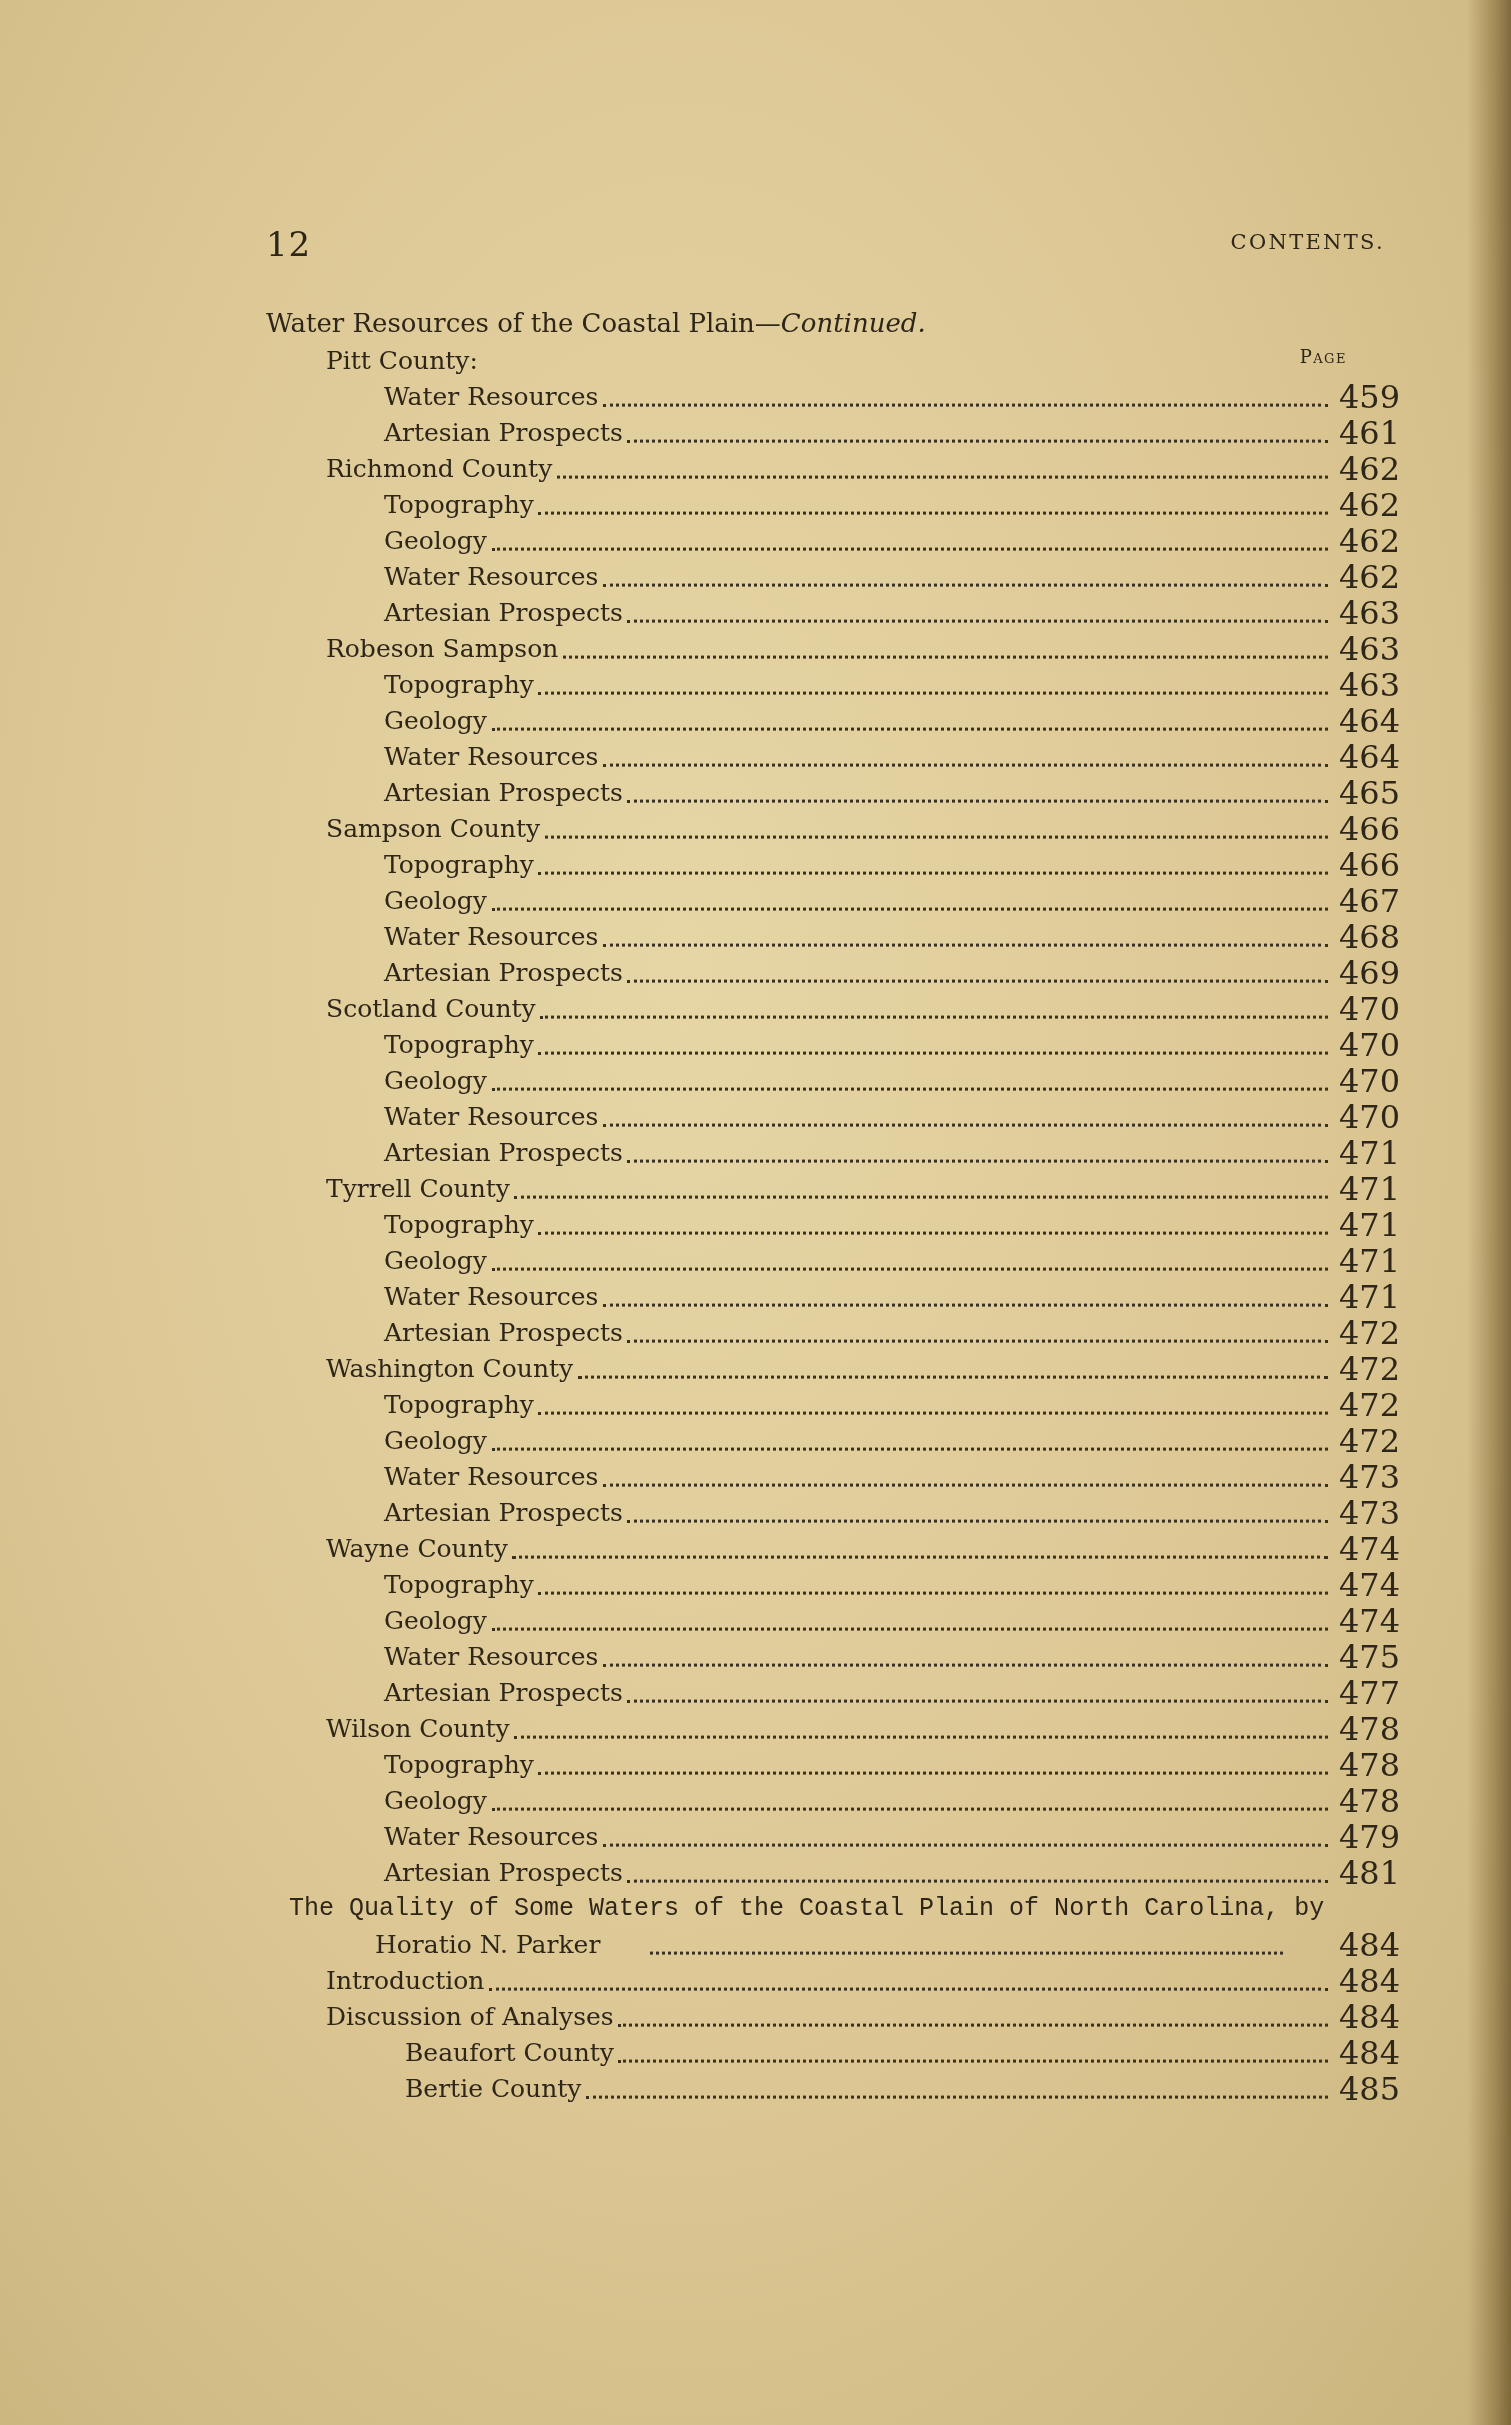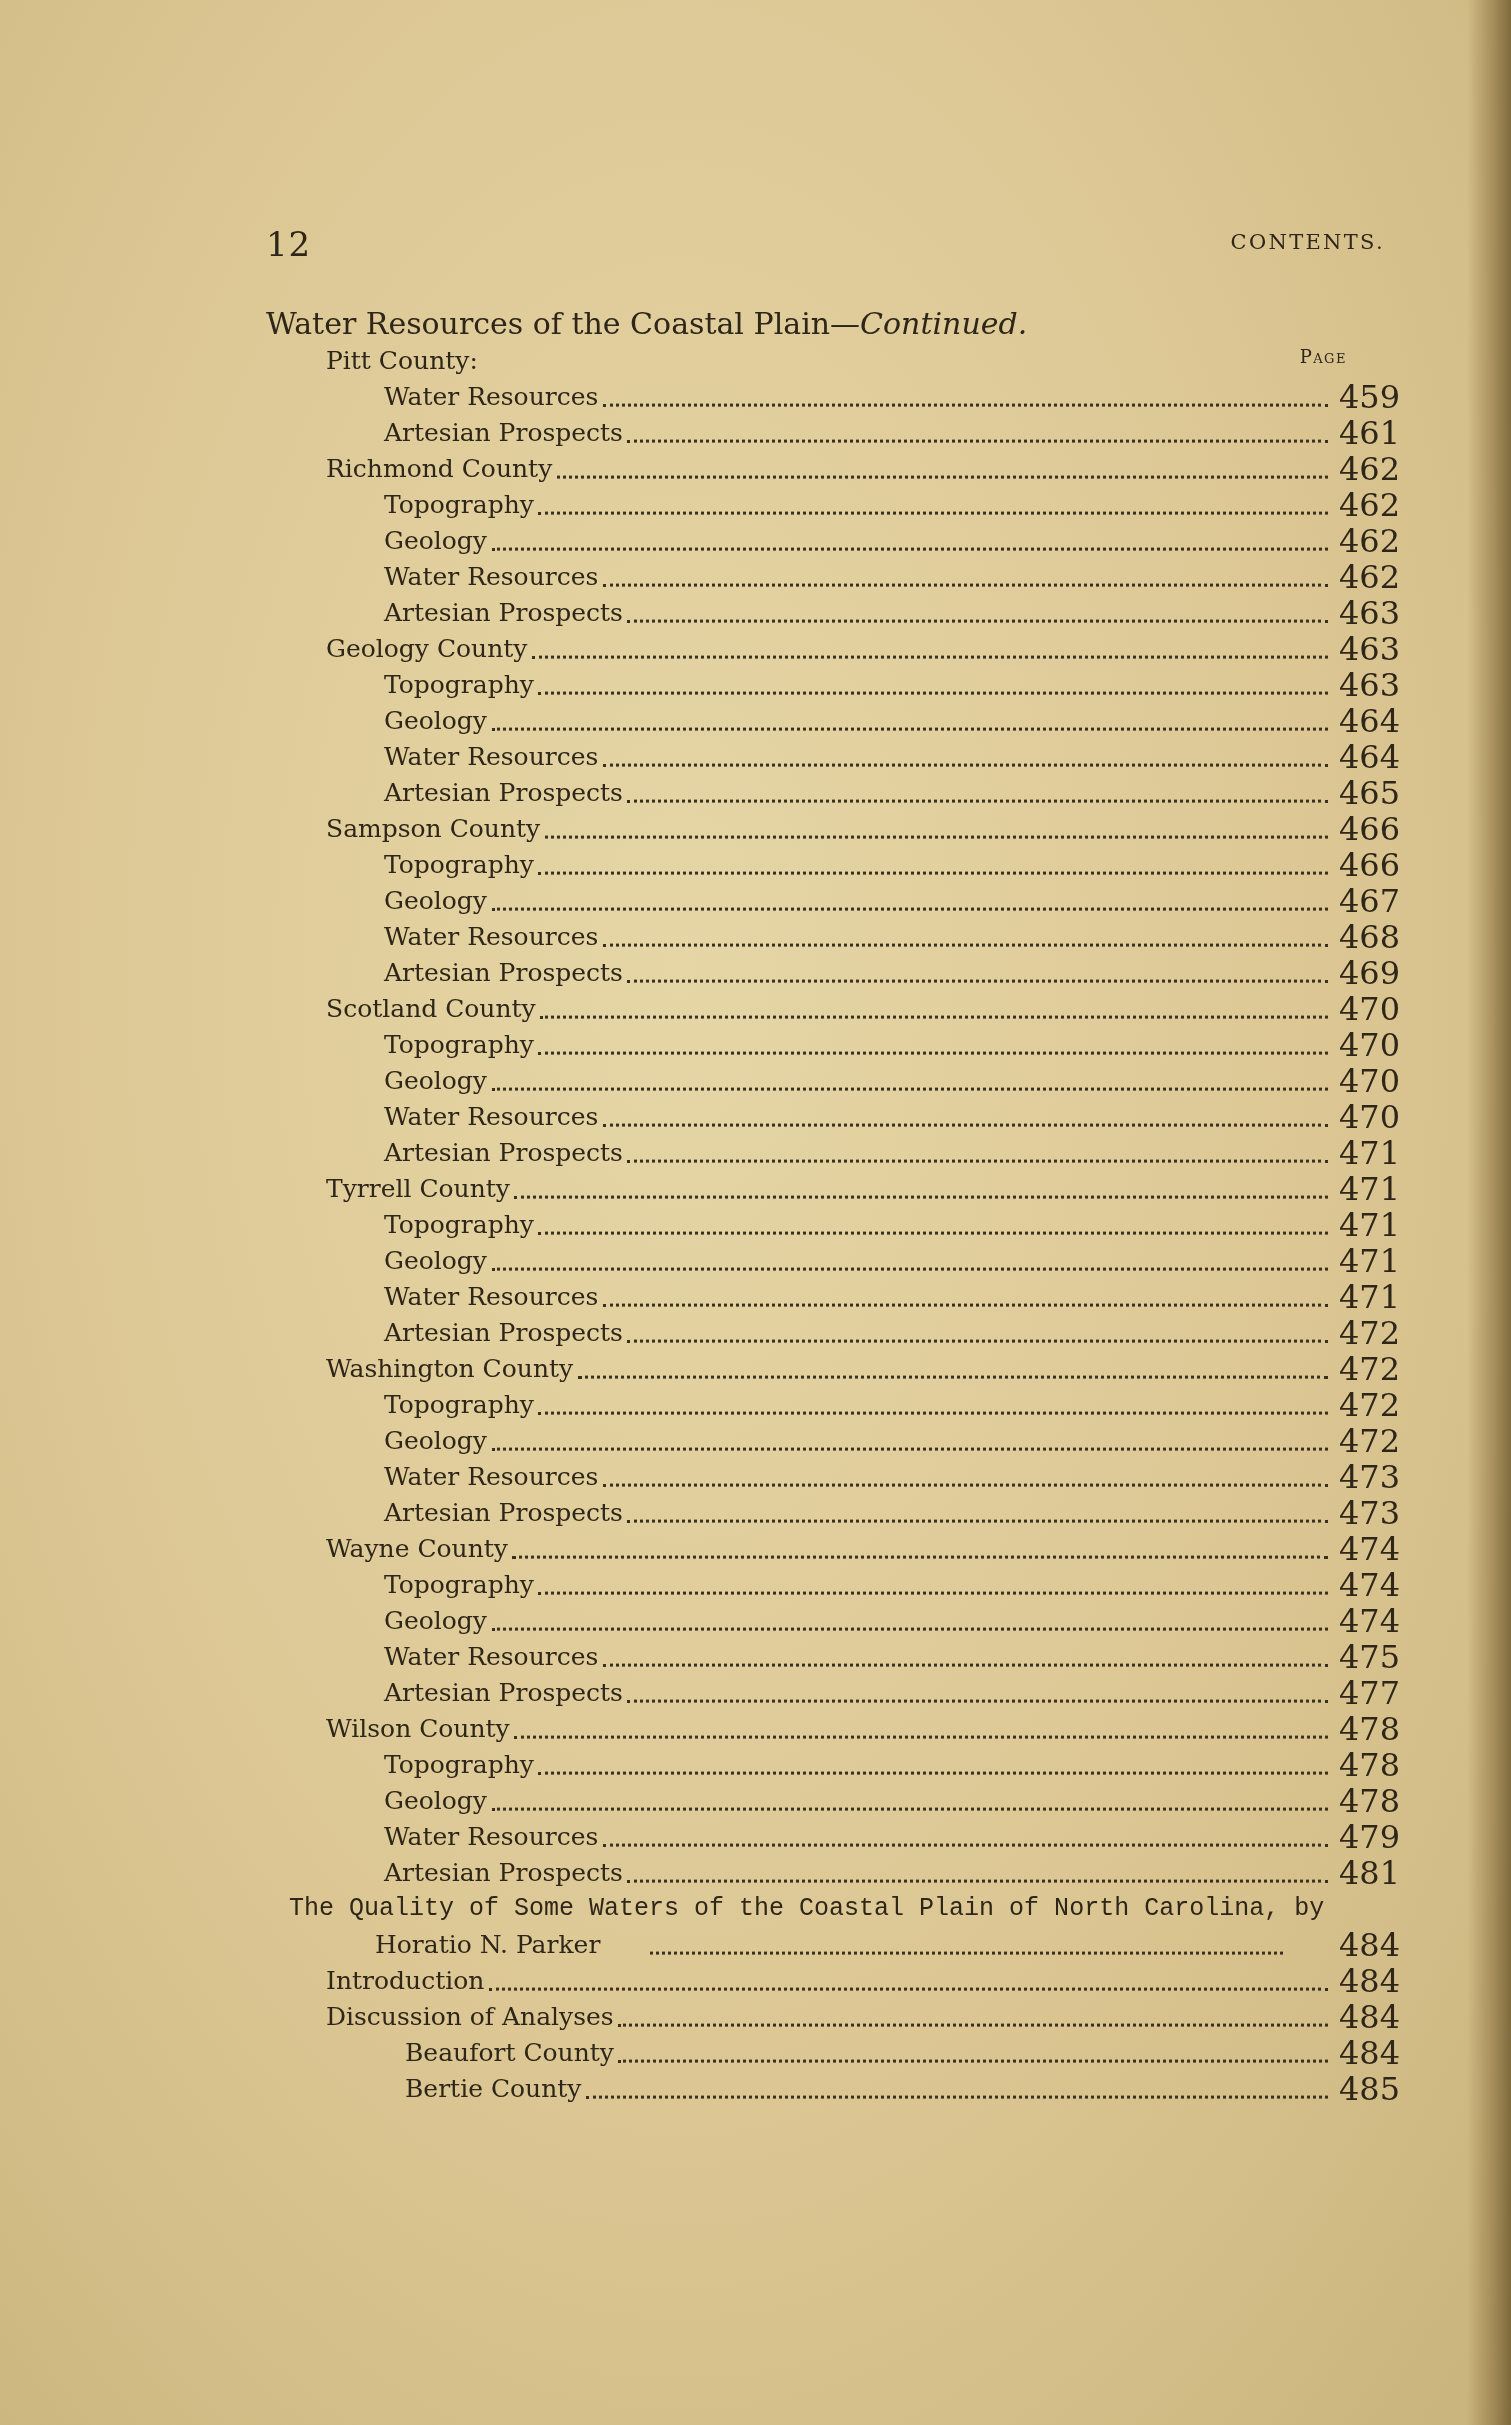--- a/index.html
+++ b/index.html
@@ -25,21 +25,21 @@
     position: absolute; left: 0; top: 0; font-size: 34px; letter-spacing: 0.8px;
   }
   .running-head {
     position: absolute; left: 0; right: 0; top: 6px; text-align: right;
     font-size: 21px; letter-spacing: 2.3px;
   }
   .toc {
     position: absolute; top: 304px; left: 266px; width: 1134px;
   }
   .section-title {
-    font-size: 30px; height: 39px; line-height: 39px; white-space: nowrap;
+    font-size: 26px; height: 39px; line-height: 39px; white-space: nowrap;
   }
   .section-title .cont { font-style: italic; }
   .page-col-label {
     position: absolute; right: 53px; top: 42px;
     font-size: 18px; letter-spacing: 1.5px; font-variant: small-caps;
   }
   .row {
     display: flex; align-items: center;
     height: 36px; line-height: 36px;
     font-size: 25px; white-space: nowrap;
@@ -109,21 +109,21 @@
           <span class="label">Water Resources</span>
           <span class="leader"></span>
           <span class="pg">462</span>
         </div>
         <div class="row l2">
           <span class="label">Artesian Prospects</span>
           <span class="leader"></span>
           <span class="pg">463</span>
         </div>
         <div class="row l1">
-          <span class="label">Geology County</span>
+          <span class="label">Robeson Sampson</span>
           <span class="leader"></span>
           <span class="pg">463</span>
         </div>
         <div class="row l2">
           <span class="label">Topography</span>
           <span class="leader"></span>
           <span class="pg">463</span>
         </div>
         <div class="row l2">
           <span class="label">Geology</span>

